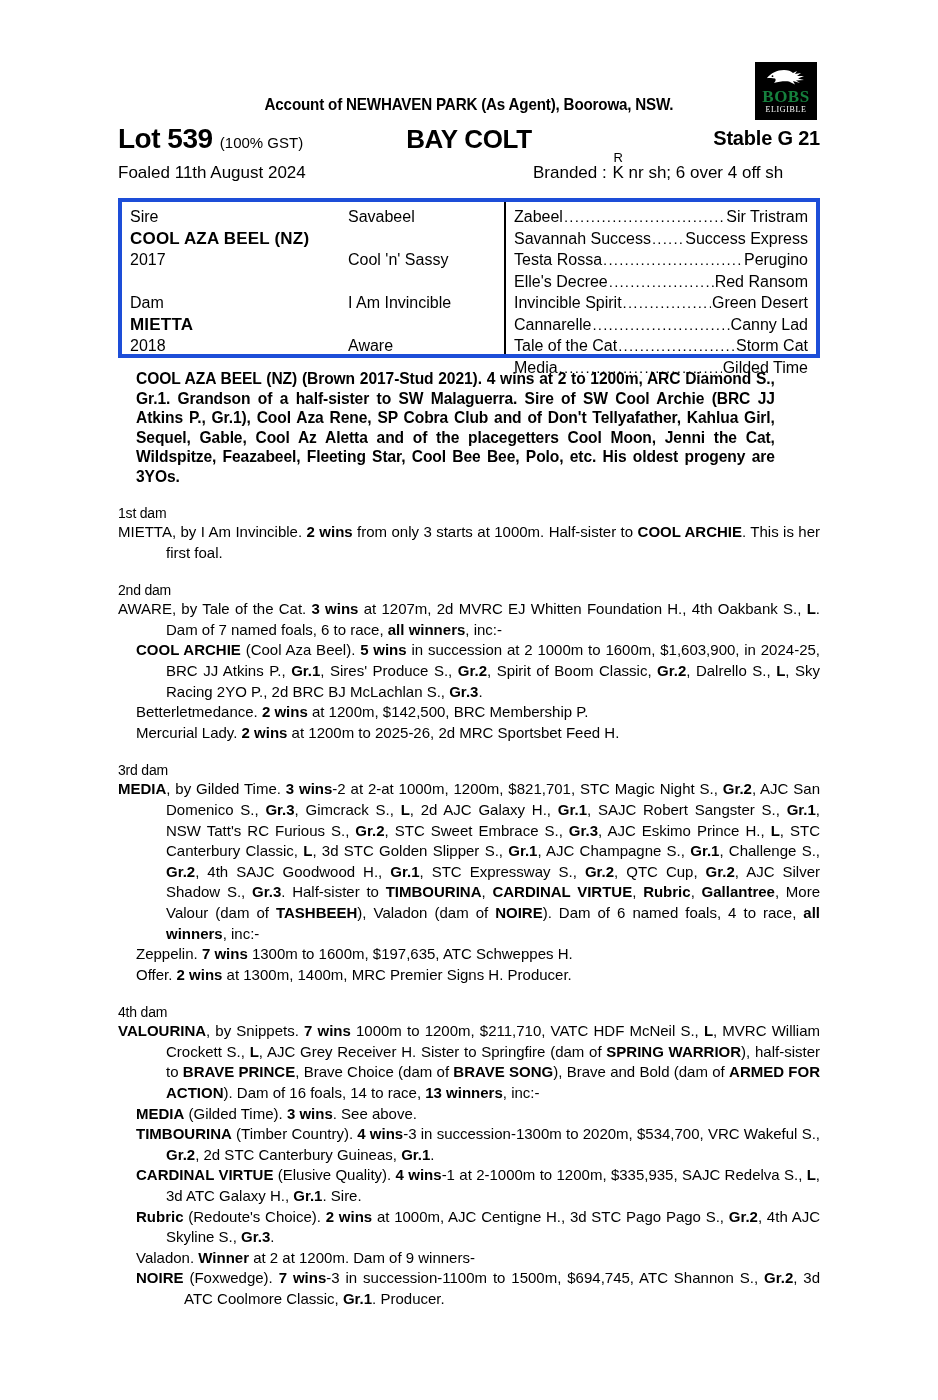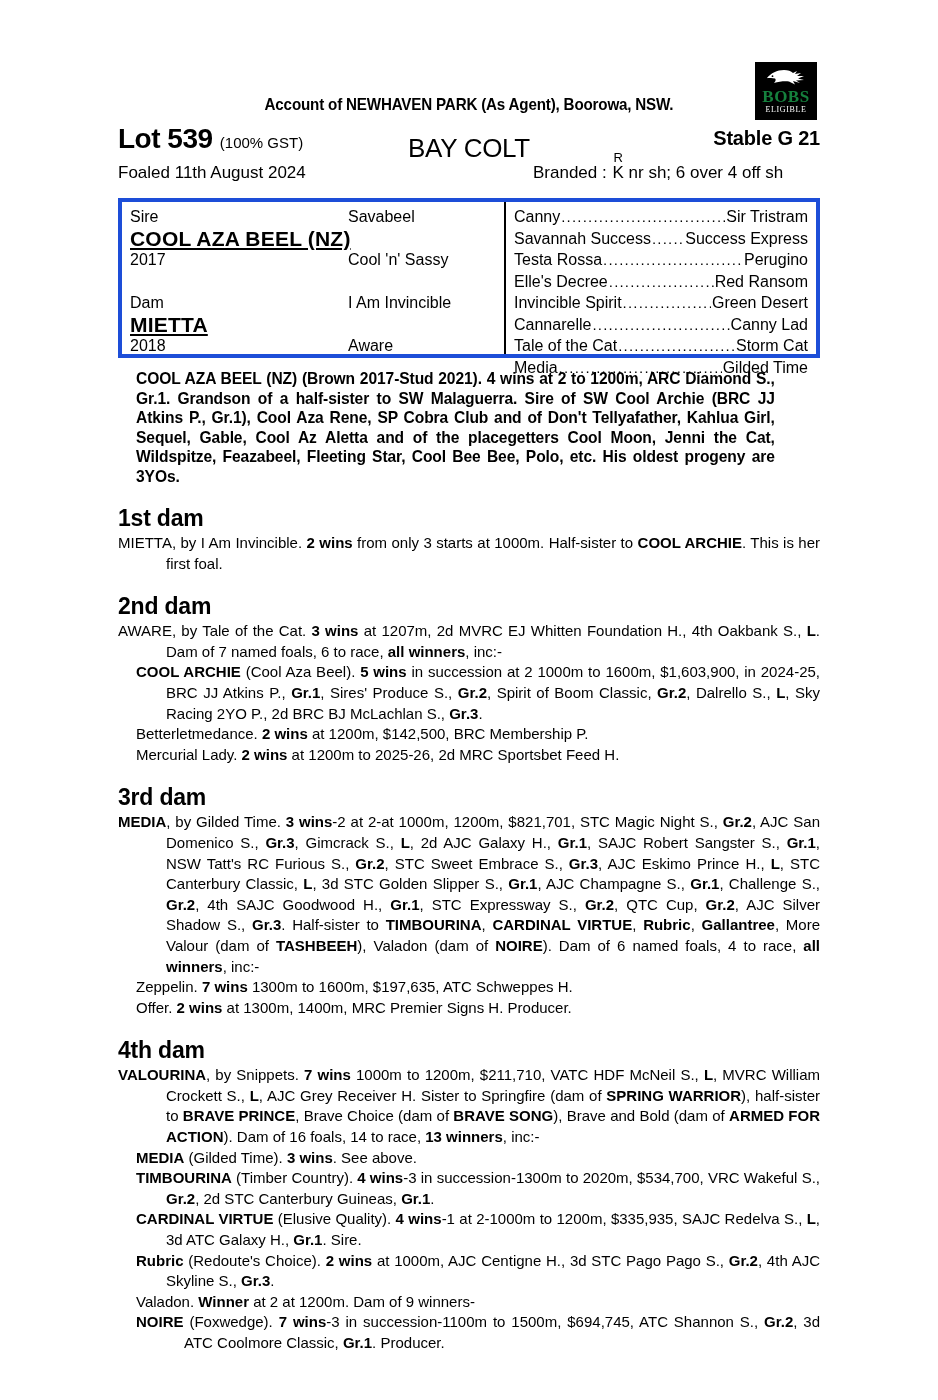--- a/index.html
+++ b/index.html
@@ -78,24 +78,24 @@
     letter-spacing: -0.5px;
   }
   .gst {
     font-size: 15px;
     font-weight: normal;
     letter-spacing: 0;
   }
   .sex-title {
     position: absolute;
     left: 0; right: 0;
-    top: 10px;
+    top: 1px;
     text-align: center;
     font-size: 26px;
-    font-weight: normal;
+    font-weight: bold;
     letter-spacing: -0.3px;
   }
   .stable {
     position: absolute;
     right: 0;
     top: 4px;
     font-size: 20px;
     font-weight: bold;
     letter-spacing: -0.2px;
   }
@@ -151,21 +151,21 @@
     box-sizing: border-box;
   }
   .pl-row {
     position: relative;
     height: 21.5px;
     font-size: 16px;
     line-height: 21.5px;
   }
   .pl-row .c1 { position: absolute; left: 0; top: 0; }
   .pl-row .c2 { position: absolute; left: 218px; top: 0; }
-  .pl-row.bold .c1 { font-weight: bold; font-size: 21px; letter-spacing: 0.2px; text-decoration: underline; }
+  .pl-row.bold .c1 { font-weight: bold; font-size: 17px; letter-spacing: 0.2px; }
 
   .pr-row {
     display: flex;
     align-items: baseline;
     height: 21.5px;
     font-size: 16px;
     line-height: 21.5px;
     white-space: nowrap;
     overflow: hidden;
   }
@@ -189,22 +189,22 @@
     font-size: 16.5px;
     line-height: 19.5px;
     text-align: justify;
     transform: scaleX(0.945);
     transform-origin: left top;
     letter-spacing: -0.1px;
   }
 
   
   .dam-head {
-    font-weight: bold;
-    font-size: 23px;
+    font-weight: normal;
+    font-size: 14px;
     margin-top: 19px;
     margin-bottom: 1px;
     letter-spacing: -0.2px;
   }
   .blk {
     font-size: 15px;
     line-height: 20.6px;
     text-align: justify;
     text-indent: 0;
   }
@@ -282,21 +282,21 @@
           <span class="c1">2018</span>
           <span class="c2">Aware</span>
         </div>
         <div class="pl-row">
           <span class="c1"></span>
           <span class="c2"></span>
         </div>
       </div>
     <div class="ped-right" id="ped-right">
         <div class="pr-row">
-          <span class="nm">Canny</span>
+          <span class="nm">Zabeel</span>
           <span class="dots">................................................................................</span>
           <span class="gp">Sir Tristram</span>
         </div>
         <div class="pr-row">
           <span class="nm">Savannah Success</span>
           <span class="dots">................................................................................</span>
           <span class="gp">Success Express</span>
         </div>
         <div class="pr-row">
           <span class="nm">Testa Rossa</span>

